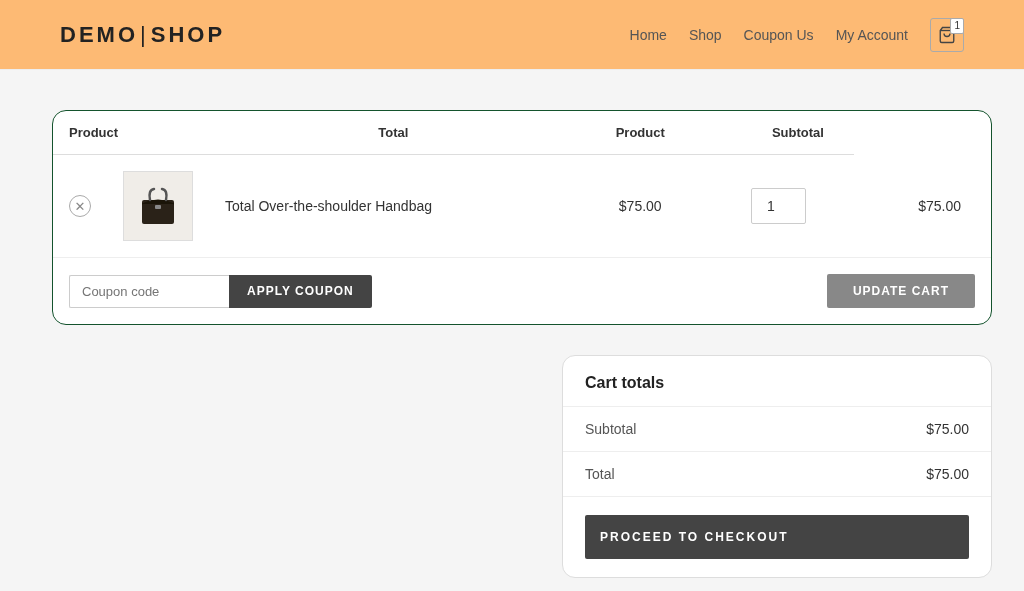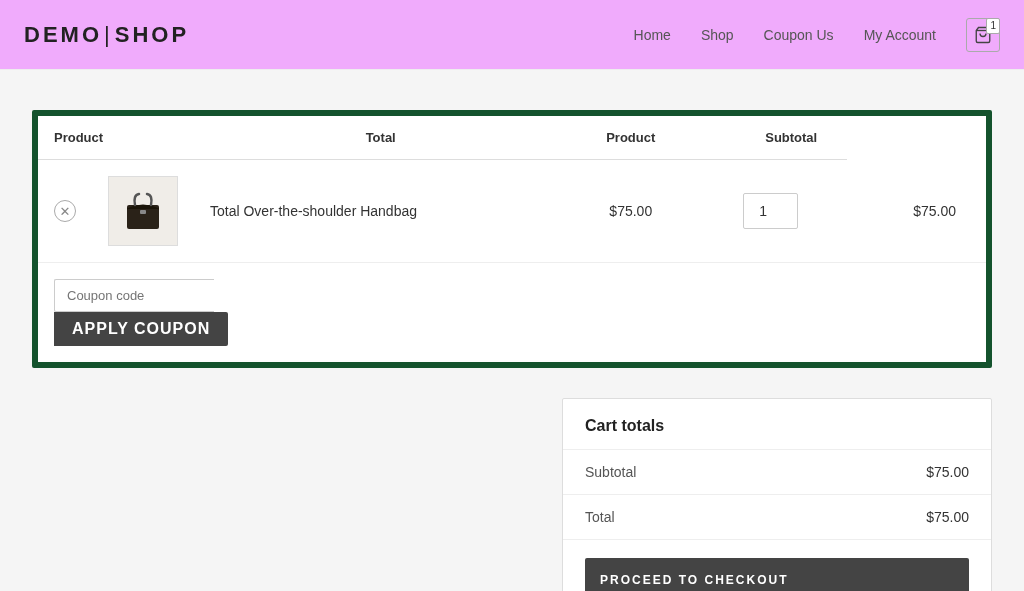--- a/index.html
+++ b/index.html
@@ -5,41 +5,41 @@
     * { box-sizing: border-box; margin: 0; padding: 0; }
     body {
       font-family: -apple-system, BlinkMacSystemFont, 'Segoe UI', Helvetica, Arial, sans-serif;
       background: #f5f5f5;
       color: #333;
       font-size: 14px;
     }
 
     
     .header {
-      background: #f0abfc;
+      background: #fdba74;
       display: flex;
       align-items: center;
       justify-content: space-between;
-      padding: 0 24px;
+      padding: 0 60px;
       height: 70px;
       border-bottom: 1px solid #eee;
     }
     .logo {
       font-size: 22px;
       font-weight: 300;
       letter-spacing: 3px;
       color: #222;
     }
     .logo span {
       font-weight: 700;
     }
     .nav {
       display: flex;
       align-items: center;
-      gap: 30px;
+      gap: 22px;
     }
     .nav a {
       text-decoration: none;
       color: #555;
       font-size: 14px;
     }
     .cart-icon-wrapper {
       border: 1px solid #aaa;
       border-radius: 3px;
       width: 34px;
@@ -72,23 +72,24 @@
     
     .main {
       max-width: 1000px;
       margin: 40px auto;
       padding: 0 20px;
     }
 
     
     .cart-table-wrapper {
       background: #fff;
-      border: 6px solid #14532d;
-      border-radius: 2px;
+      border: 1px solid #14532d;
+      border-radius: 14px;
       margin-bottom: 30px;
+      margin-left: 20px;
     }
     table {
       width: 100%;
       border-collapse: collapse;
     }
     thead th {
       padding: 14px 16px;
       text-align: left;
       font-weight: 600;
       font-size: 13px;
@@ -149,37 +150,36 @@
     
     .cart-actions {
       display: flex;
       align-items: center;
       justify-content: space-between;
       padding: 16px;
     }
     .coupon-area {
       display: flex;
       gap: 0;
-      flex-direction: column;
     }
     .coupon-input {
       border: 1px solid #ccc;
       padding: 8px 12px;
       font-size: 13px;
       width: 160px;
       color: #888;
       border-right: none;
       border-radius: 2px 0 0 2px;
     }
     .apply-coupon-btn {
       background: #444;
       color: #fff;
       border: none;
       padding: 8px 18px;
-      font-size: 16px;
+      font-size: 12px;
       font-weight: 600;
       letter-spacing: 1px;
       cursor: pointer;
       border-radius: 0 2px 2px 0;
       text-transform: uppercase;
     }
 
     .update-cart-btn {
       background: #888;
       color: #fff;
@@ -194,21 +194,21 @@
     }
 
     
     .cart-totals-section {
       display: flex;
       justify-content: flex-end;
     }
     .cart-totals-box {
       background: #fff;
       border: 1px solid #ddd;
-      border-radius: 2px;
+      border-radius: 13px;
       width: 430px;
     }
     .cart-totals-title {
       font-size: 16px;
       font-weight: 600;
       padding: 18px 22px 14px;
       border-bottom: 1px solid #eee;
       color: #222;
     }
     .totals-row {
@@ -308,20 +308,21 @@
           </td>
         </tr>
       </tbody>
     </table>
 
     <div class="cart-actions">
       <div class="coupon-area">
         <input type="text" class="coupon-input" placeholder="Coupon code" style="">
         <button class="apply-coupon-btn">APPLY COUPON</button>
       </div>
+      <button class="update-cart-btn">UPDATE CART</button>
     </div>
   </div>
 
   <div class="cart-totals-section">
     <div class="cart-totals-box">
       <div class="cart-totals-title">Cart totals</div>
       <div class="totals-row">
         <span class="label">Subtotal</span>
         <span class="value">$75.00</span>
       </div>

